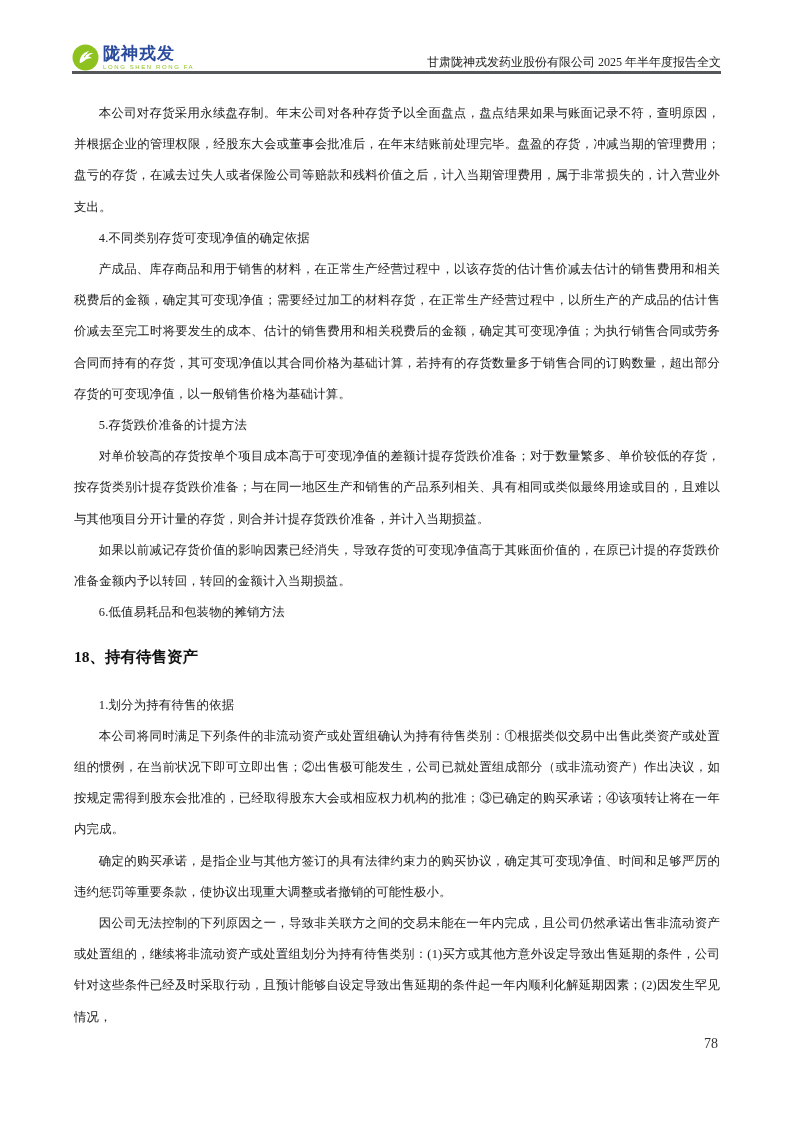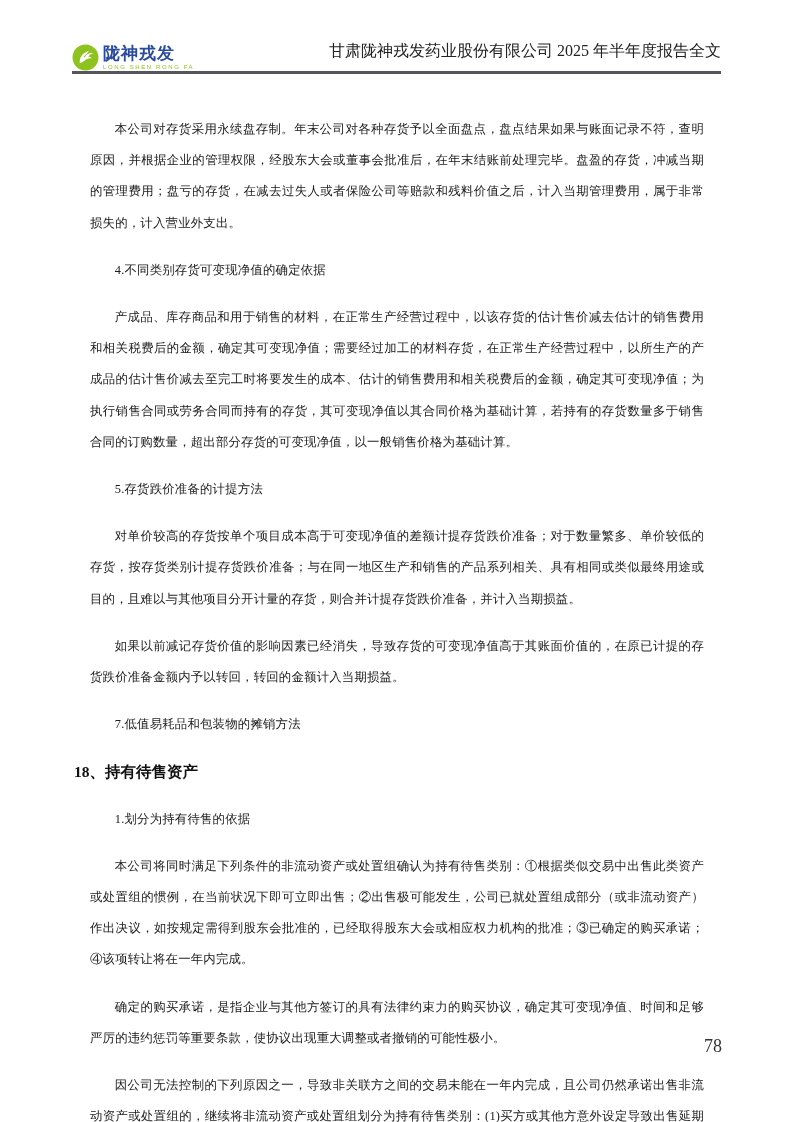--- a/index.html
+++ b/index.html
@@ -51,62 +51,62 @@
     font-family: "Liberation Sans", "DejaVu Sans", sans-serif;
   }
   .brand-en {
     font-size: 6px;
     color: #8dc21f;
     letter-spacing: 1.6px;
     margin-top: 2px;
     font-family: "Liberation Sans", "DejaVu Sans", sans-serif;
   }
   .header-title {
-    font-size: 16px;
+    font-size: 12px;
     color: #222222;
     white-space: nowrap;
-    padding-bottom: 9px;
+    padding-bottom: 0;
   }
   .header-rule {
     position: absolute;
     left: 72px;
     right: 72px;
     top: 71px;
     height: 2.5px;
     background: #55565a;
   }
   
   .content {
     position: absolute;
     left: 74px;
     top: 98px;
     width: 646px;
   }
   .content p {
-    margin: 16px;
+    margin: 0;
     font-size: 12.4px;
     line-height: 31.2px;
     text-align: justify;
     text-indent: 2em;
     letter-spacing: 0.2px;
   }
   .content h2.section-heading {
-    margin: 13px 0 10px 0;
+    margin: 13px 0 17px 0;
     font-size: 15.5px;
     font-weight: bold;
     line-height: 31.2px;
     text-indent: 0;
     color: #111111;
   }
   
   .page-number {
     position: absolute;
     left: 704px;
     top: 1036px;
-    font-size: 18px;
+    font-size: 14px;
     color: #333333;
   }
 </style>
 </head>
 <body>
 
 <div class="page">
 
   <div class="header">
     <div class="logo">
@@ -124,21 +124,21 @@
   </div>
   <div class="header-rule"></div>
 
   <div class="content">
     <p>本公司对存货采用永续盘存制。年末公司对各种存货予以全面盘点，盘点结果如果与账面记录不符，查明原因，并根据企业的管理权限，经股东大会或董事会批准后，在年末结账前处理完毕。盘盈的存货，冲减当期的管理费用；盘亏的存货，在减去过失人或者保险公司等赔款和残料价值之后，计入当期管理费用，属于非常损失的，计入营业外支出。</p>
     <p>4.不同类别存货可变现净值的确定依据</p>
     <p>产成品、库存商品和用于销售的材料，在正常生产经营过程中，以该存货的估计售价减去估计的销售费用和相关税费后的金额，确定其可变现净值；需要经过加工的材料存货，在正常生产经营过程中，以所生产的产成品的估计售价减去至完工时将要发生的成本、估计的销售费用和相关税费后的金额，确定其可变现净值；为执行销售合同或劳务合同而持有的存货，其可变现净值以其合同价格为基础计算，若持有的存货数量多于销售合同的订购数量，超出部分存货的可变现净值，以一般销售价格为基础计算。</p>
     <p>5.存货跌价准备的计提方法</p>
     <p>对单价较高的存货按单个项目成本高于可变现净值的差额计提存货跌价准备；对于数量繁多、单价较低的存货，按存货类别计提存货跌价准备；与在同一地区生产和销售的产品系列相关、具有相同或类似最终用途或目的，且难以与其他项目分开计量的存货，则合并计提存货跌价准备，并计入当期损益。</p>
     <p>如果以前减记存货价值的影响因素已经消失，导致存货的可变现净值高于其账面价值的，在原已计提的存货跌价准备金额内予以转回，转回的金额计入当期损益。</p>
-    <p>7.低值易耗品和包装物的摊销方法</p>
+    <p>6.低值易耗品和包装物的摊销方法</p>
 
     <h2 class="section-heading">18、持有待售资产</h2>
 
     <p>1.划分为持有待售的依据</p>
     <p>本公司将同时满足下列条件的非流动资产或处置组确认为持有待售类别：①根据类似交易中出售此类资产或处置组的惯例，在当前状况下即可立即出售；②出售极可能发生，公司已就处置组成部分（或非流动资产）作出决议，如按规定需得到股东会批准的，已经取得股东大会或相应权力机构的批准；③已确定的购买承诺；④该项转让将在一年内完成。</p>
     <p>确定的购买承诺，是指企业与其他方签订的具有法律约束力的购买协议，确定其可变现净值、时间和足够严厉的违约惩罚等重要条款，使协议出现重大调整或者撤销的可能性极小。</p>
     <p>因公司无法控制的下列原因之一，导致非关联方之间的交易未能在一年内完成，且公司仍然承诺出售非流动资产或处置组的，继续将非流动资产或处置组划分为持有待售类别：(1)买方或其他方意外设定导致出售延期的条件，公司针对这些条件已经及时采取行动，且预计能够自设定导致出售延期的条件起一年内顺利化解延期因素；(2)因发生罕见情况，</p>
   </div>
 
   <div class="page-number">78</div>

